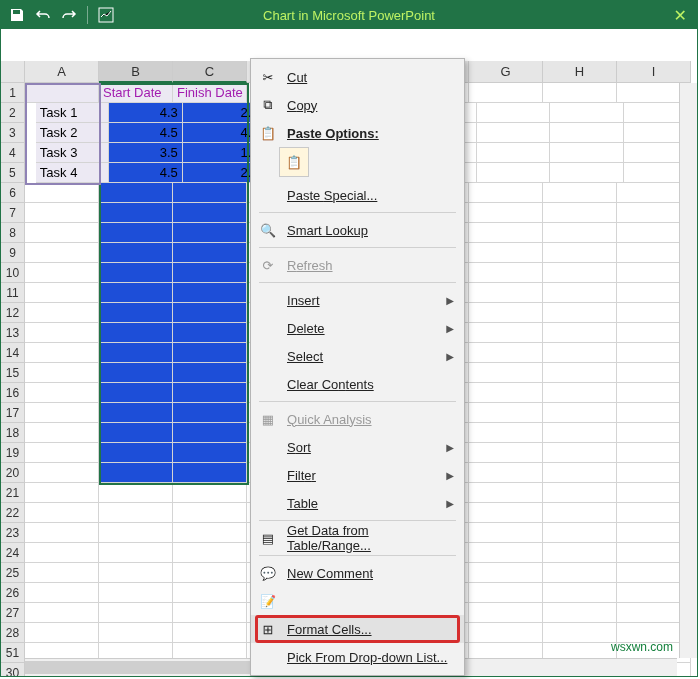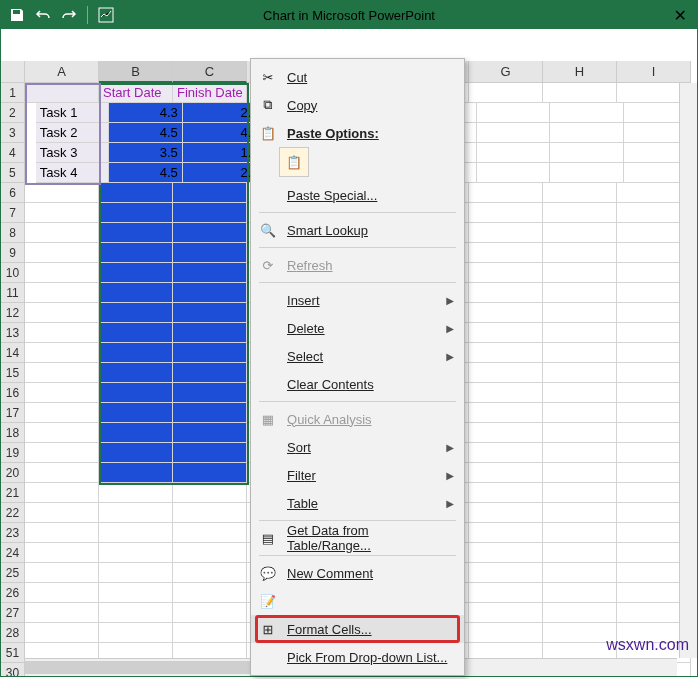--- a/index.html
+++ b/index.html
@@ -1,19 +1,19 @@
 <!DOCTYPE html>
 <html><head>
 <meta charset="utf-8">
 <style>
 * { box-sizing: border-box; margin: 0; padding: 0; font-family: "Segoe UI", Arial, sans-serif; }
 body { background: #fff; width: 700px; height: 679px; overflow: hidden; position: relative; }
 
 .window { border: 1px solid #217346; width: 698px; height: 677px; display: flex; flex-direction: column; }
-.titlebar { background: #217346; color: #000000; height: 28px; display: flex; align-items: center; justify-content: center; position: relative; font-size: 13px; }
+.titlebar { background: #217346; color: #bef264; height: 28px; display: flex; align-items: center; justify-content: center; position: relative; font-size: 13px; }
 .titlebar .toolbar { position: absolute; left: 8px; display: flex; gap: 10px; align-items: center; }
 .titlebar .toolbar .sep { width: 1px; height: 18px; background: rgba(255,255,255,0.4); }
 .titlebar .close { position: absolute; right: 10px; font-size: 16px; }
 .icon-svg { width: 16px; height: 16px; display: block; }
 
 .grid-wrap { flex: 1; overflow: hidden; position: relative; background: #fff; }
 .colhead-row { display: flex; height: 22px; margin-top: 32px; }
 .corner { width: 24px; height: 22px; background: #e6e6e6; border-right: 1px solid #ccc; border-bottom: 1px solid #ccc; }
 .colhead { width: 74px; height: 22px; background: #e6e6e6; border-right: 1px solid #ccc; border-bottom: 1px solid #ccc; text-align: center; font-size: 13px; line-height: 22px; color: #333; }
 .colhead.sel { background: #cfcfcf; border-bottom: 2px solid #217346; }
@@ -34,21 +34,21 @@
 .context-menu .label { flex: 1; text-decoration: underline; }
 .context-menu .arrow { font-size: 10px; color: #555; }
 .context-menu .sep { height: 1px; background: #d0d0d0; margin: 3px 8px; }
 .context-menu .u { text-decoration: underline; }
 .context-menu .paste-ico { width: 30px; height: 30px; border: 1px solid #c9c9c9; background: #fff6dd; display: flex; align-items: center; justify-content: center; margin-left: 28px; margin-bottom: 4px; }
 .context-menu .hl { position: absolute; left: 4px; right: 4px; top: 0; bottom: 0; border: 3px solid #d62e2e; border-radius: 3px; pointer-events: none; }
 
 .scrollbar-h { position: absolute; left: 24px; right: 20px; bottom: 0; height: 18px; background: #f0f0f0; border-top: 1px solid #ccc; }
 .scrollbar-h .thumb { position: absolute; left: 0; width: 60%; top: 2px; bottom: 2px; background: #cfcfcf; }
 .scrollbar-v { position: absolute; right: 0; top: 54px; bottom: 18px; width: 18px; background: #f0f0f0; border-left: 1px solid #ccc; }
-.watermark { position: absolute; right: 8px; bottom: 22px; font-size: 16px; color: #4c1d95; }
+.watermark { position: absolute; right: 24px; bottom: 22px; font-size: 12px; color: #15803d; }
 </style>
 </head>
 <body>
 
 <div class="window">
   <div class="titlebar">
     <div class="toolbar">
       <span class="ico">
           <svg class="icon-svg" viewBox="0 0 16 16">
             <path fill="#fff" d="M2 2h10l2 2v10H2V2zm2 1v4h7V3H4zm1 6h6v4H5V9z"></path>

